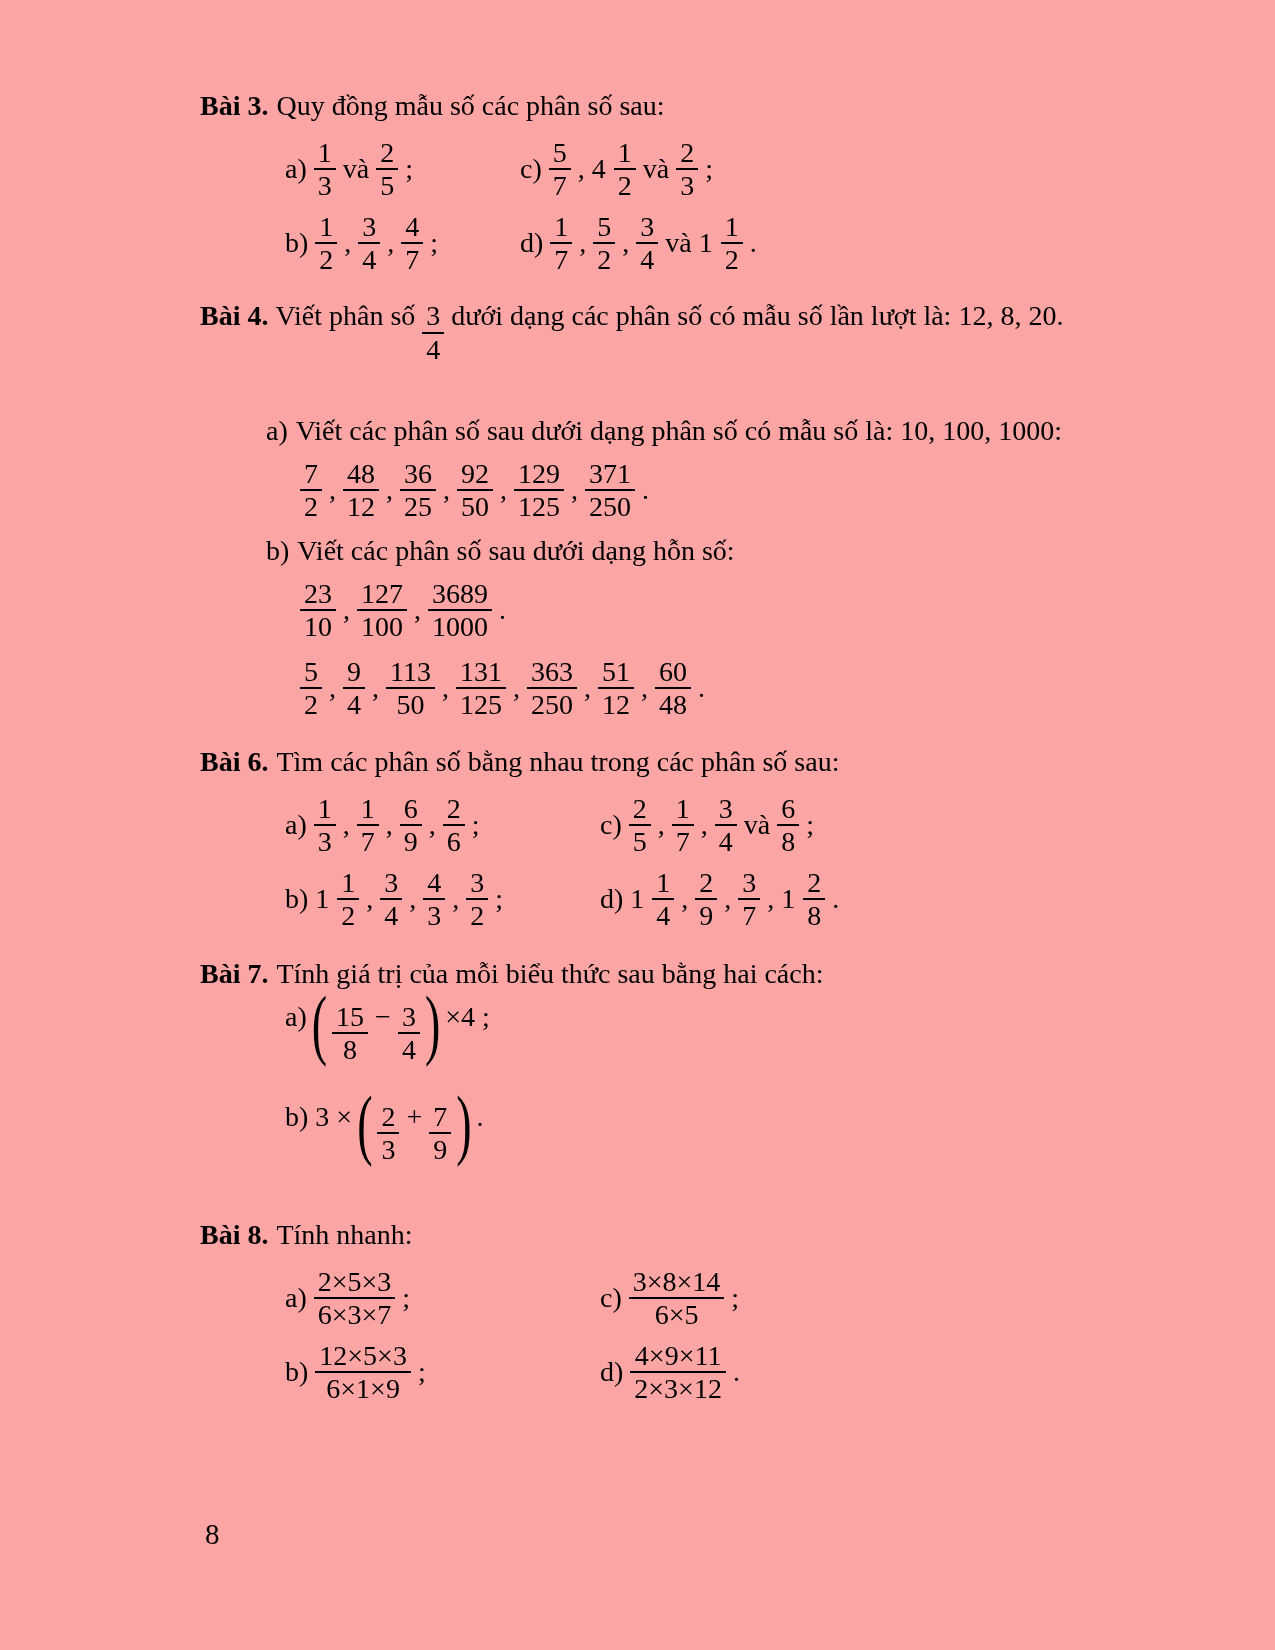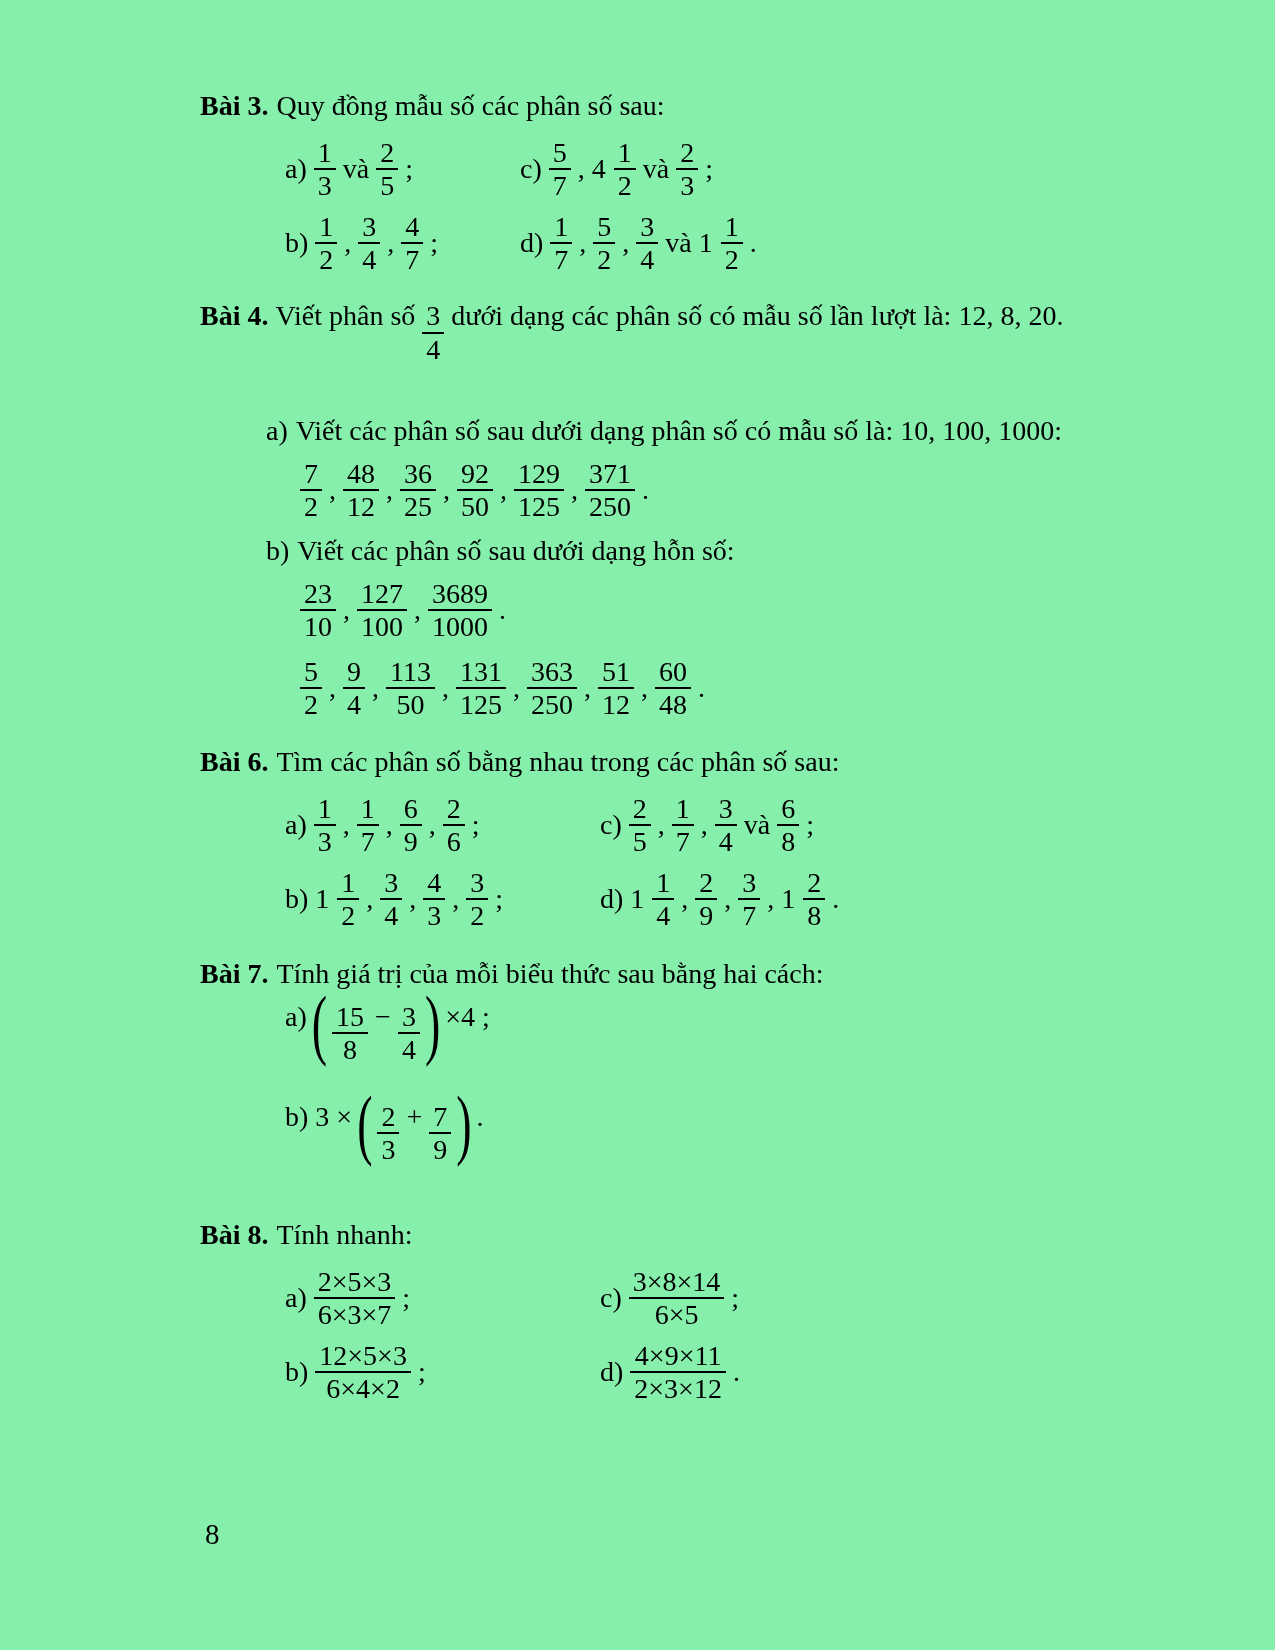--- a/index.html
+++ b/index.html
@@ -7,21 +7,21 @@
   body {
     width:1275px; height:1650px;
     font-family:"Liberation Serif", serif;
     font-size:28px; color:#000;
   }
   .page {
     position:relative;
     width:1275px; height:1650px;
     overflow:hidden;
     padding:88px 55px 0 200px;
-    background:#86efac;
+    background:#fca5a5;
   }
   .bold { font-weight:bold; }
   .ex { margin-bottom:20px; }
   .ex-head { margin-bottom:8px; line-height:1.3; }
   .ex-head .bold { margin-right:8px; }
 
   
   .grid-row { display:flex; align-items:center; margin-left:85px; min-height:74px; }
   .cell { display:flex; align-items:center; gap:7px; }
   .cell.w3 { width:235px; }
@@ -411,21 +411,21 @@
             <span class="den">6×5</span>
           </span>
           <span class="mtext">;</span>
         </div>
     </div>
     <div class="grid-row">
       <div class="cell w6">
           <span class="plabel">b)</span>
           <span class="frac">
             <span class="num">12×5×3</span>
-            <span class="den">6×4×2</span>
+            <span class="den">6×1×9</span>
           </span>
           <span class="mtext">;</span>
         </div>
       <div class="cell">
           <span class="plabel">d)</span>
           <span class="frac">
             <span class="num">4×9×11</span>
             <span class="den">2×3×12</span>
           </span>
           <span class="mtext">.</span>

